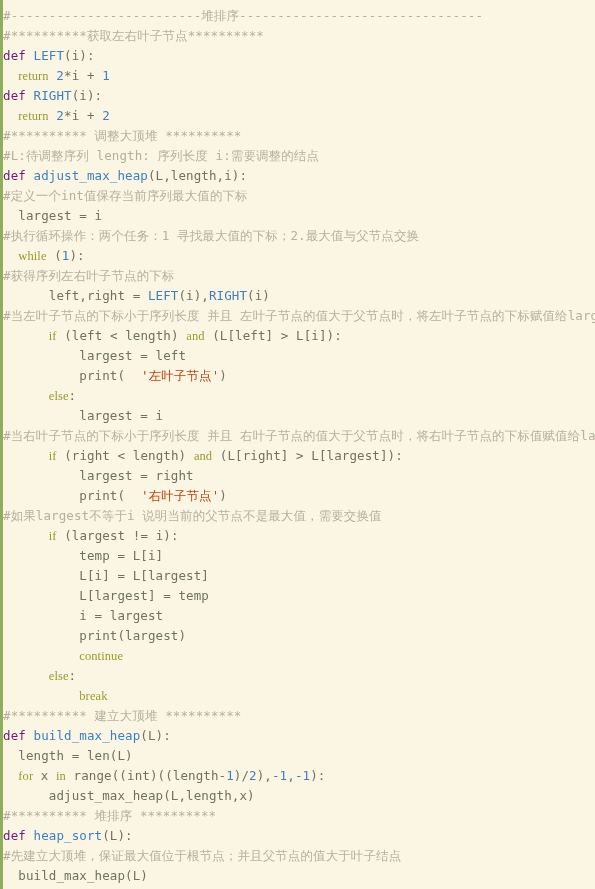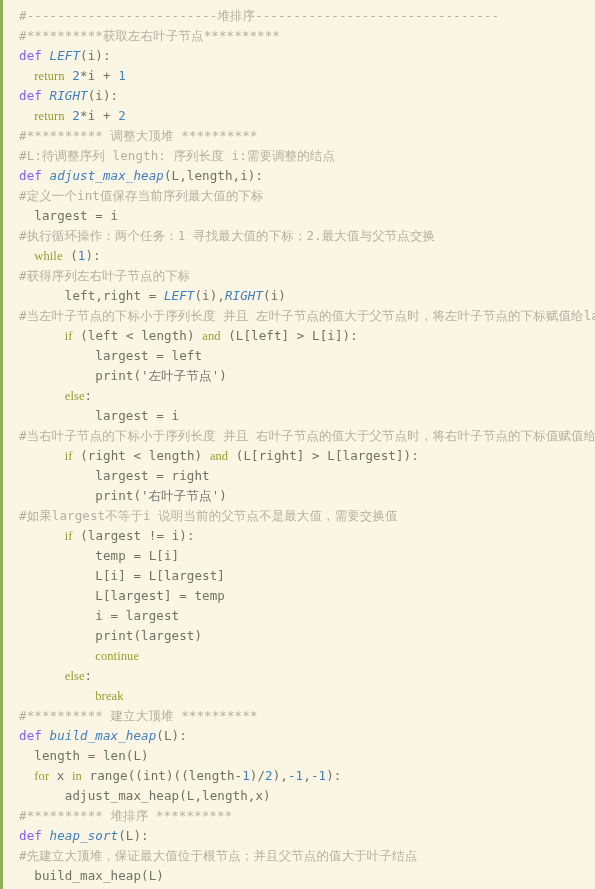--- a/index.html
+++ b/index.html
@@ -22,30 +22,29 @@
     border-left: 3px solid #8fae5c;
     padding: 6px 0 0 0;
     overflow: hidden;
   }
   .code-line {
     display: block;
     height: 20px;
     line-height: 20px;
     white-space: pre;
     font-size: 12.5px;
-    padding-left: 16px;
     letter-spacing: 0.1px;
     color: #6b6f60;
   }
   .tok-comment  { color: #b3b0a2; }
   .tok-keyword  { color: #9a9a2e; font-family: Liberation Serif, serif; }
-  .tok-defkw    { color: #8b5cf6; }
-  .tok-func     { color: #3f7fbf; font-style: italic; }
+  .tok-defkw    { color: #701a75; }
+  .tok-func     { color: #3f7fbf; }
   .tok-number   { color: #3f7fbf; }
-  .tok-string   { color: #737373; }
+  .tok-string   { color: #c2410c; margin-left: 16px; }
   .tok-plain    { color: #6f7262; }
 </style>
 </head>
 <body>
 
 <div id="code-block">
   <pre id="code-lines" style="margin:0;"><span class="code-line"><span class="tok-comment">#-------------------------堆排序--------------------------------</span></span><span class="code-line"><span class="tok-comment">#**********获取左右叶子节点**********</span></span><span class="code-line"><span class="tok-defkw">def </span><span class="tok-func">LEFT</span><span class="tok-plain">(i):</span></span><span class="code-line"><span class="tok-plain">  </span><span class="tok-keyword">return</span><span class="tok-plain"> </span><span class="tok-number">2</span><span class="tok-plain">*i + </span><span class="tok-number">1</span></span><span class="code-line"><span class="tok-defkw">def </span><span class="tok-func">RIGHT</span><span class="tok-plain">(i):</span></span><span class="code-line"><span class="tok-plain">  </span><span class="tok-keyword">return</span><span class="tok-plain"> </span><span class="tok-number">2</span><span class="tok-plain">*i + </span><span class="tok-number">2</span></span><span class="code-line"><span class="tok-comment">#********** 调整大顶堆 **********</span></span><span class="code-line"><span class="tok-comment">#L:待调整序列 length: 序列长度 i:需要调整的结点</span></span><span class="code-line"><span class="tok-defkw">def </span><span class="tok-func">adjust_max_heap</span><span class="tok-plain">(L,length,i):</span></span><span class="code-line"><span class="tok-comment">#定义一个int值保存当前序列最大值的下标</span></span><span class="code-line"><span class="tok-plain">  largest = i</span></span><span class="code-line"><span class="tok-comment">#执行循环操作：两个任务：1 寻找最大值的下标；2.最大值与父节点交换</span></span><span class="code-line"><span class="tok-plain">  </span><span class="tok-keyword">while</span><span class="tok-plain"> (</span><span class="tok-number">1</span><span class="tok-plain">):</span></span><span class="code-line"><span class="tok-comment">#获得序列左右叶子节点的下标</span></span><span class="code-line"><span class="tok-plain">      left,right = </span><span class="tok-func">LEFT</span><span class="tok-plain">(i),</span><span class="tok-func">RIGHT</span><span class="tok-plain">(i)</span></span><span class="code-line"><span class="tok-comment">#当左叶子节点的下标小于序列长度 并且 左叶子节点的值大于父节点时，将左叶子节点的下标赋值给largest</span></span><span class="code-line"><span class="tok-plain">      </span><span class="tok-keyword">if</span><span class="tok-plain"> (left &lt; length) </span><span class="tok-keyword">and</span><span class="tok-plain"> (L[left] &gt; L[i]):</span></span><span class="code-line"><span class="tok-plain">          largest = left</span></span><span class="code-line"><span class="tok-plain">          </span><span class="tok-plain">print</span><span class="tok-plain">(</span><span class="tok-string">'左叶子节点'</span><span class="tok-plain">)</span></span><span class="code-line"><span class="tok-plain">      </span><span class="tok-keyword">else</span><span class="tok-plain">:</span></span><span class="code-line"><span class="tok-plain">          largest = i</span></span><span class="code-line"><span class="tok-comment">#当右叶子节点的下标小于序列长度 并且 右叶子节点的值大于父节点时，将右叶子节点的下标值赋值给largest</span></span><span class="code-line"><span class="tok-plain">      </span><span class="tok-keyword">if</span><span class="tok-plain"> (right &lt; length) </span><span class="tok-keyword">and</span><span class="tok-plain"> (L[right] &gt; L[largest]):</span></span><span class="code-line"><span class="tok-plain">          largest = right</span></span><span class="code-line"><span class="tok-plain">          </span><span class="tok-plain">print</span><span class="tok-plain">(</span><span class="tok-string">'右叶子节点'</span><span class="tok-plain">)</span></span><span class="code-line"><span class="tok-comment">#如果largest不等于i 说明当前的父节点不是最大值，需要交换值</span></span><span class="code-line"><span class="tok-plain">      </span><span class="tok-keyword">if</span><span class="tok-plain"> (largest != i):</span></span><span class="code-line"><span class="tok-plain">          temp = L[i]</span></span><span class="code-line"><span class="tok-plain">          L[i] = L[largest]</span></span><span class="code-line"><span class="tok-plain">          L[largest] = temp</span></span><span class="code-line"><span class="tok-plain">          i = largest</span></span><span class="code-line"><span class="tok-plain">          print(largest)</span></span><span class="code-line"><span class="tok-plain">          </span><span class="tok-keyword">continue</span></span><span class="code-line"><span class="tok-plain">      </span><span class="tok-keyword">else</span><span class="tok-plain">:</span></span><span class="code-line"><span class="tok-plain">          </span><span class="tok-keyword">break</span></span><span class="code-line"><span class="tok-comment">#********** 建立大顶堆 **********</span></span><span class="code-line"><span class="tok-defkw">def </span><span class="tok-func">build_max_heap</span><span class="tok-plain">(L):</span></span><span class="code-line"><span class="tok-plain">  length = len(L)</span></span><span class="code-line"><span class="tok-plain">  </span><span class="tok-keyword">for</span><span class="tok-plain"> x </span><span class="tok-keyword">in</span><span class="tok-plain"> range((</span><span class="tok-plain">int</span><span class="tok-plain">)((length-</span><span class="tok-number">1</span><span class="tok-plain">)/</span><span class="tok-number">2</span><span class="tok-plain">),</span><span class="tok-number">-1</span><span class="tok-plain">,</span><span class="tok-number">-1</span><span class="tok-plain">):</span></span><span class="code-line"><span class="tok-plain">      adjust_max_heap(L,length,x)</span></span><span class="code-line"><span class="tok-comment">#********** 堆排序 **********</span></span><span class="code-line"><span class="tok-defkw">def </span><span class="tok-func">heap_sort</span><span class="tok-plain">(L):</span></span><span class="code-line"><span class="tok-comment">#先建立大顶堆，保证最大值位于根节点；并且父节点的值大于叶子结点</span></span><span class="code-line"><span class="tok-plain">  build_max_heap(L)</span></span></pre>
 </div>
 
 </body></html>

